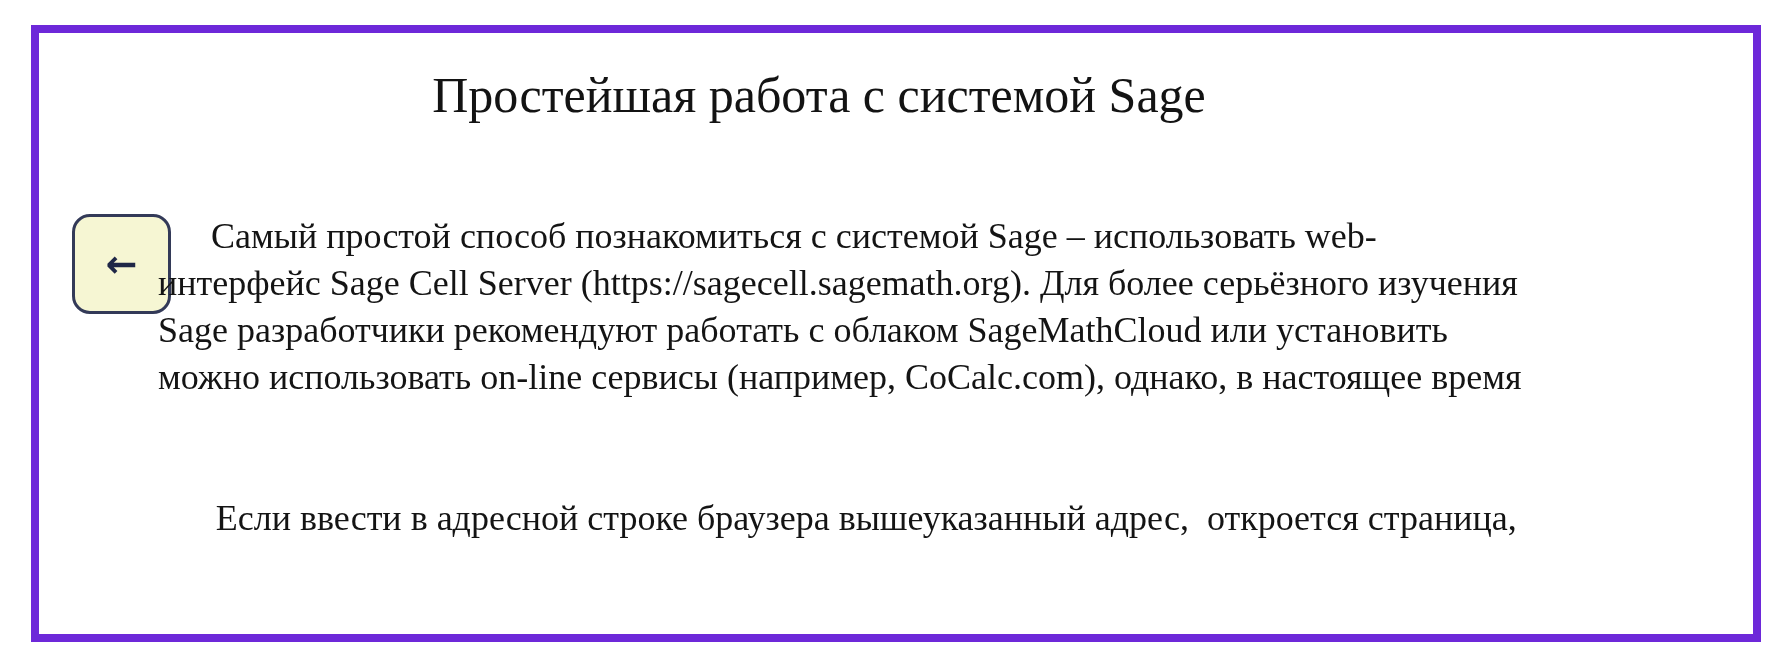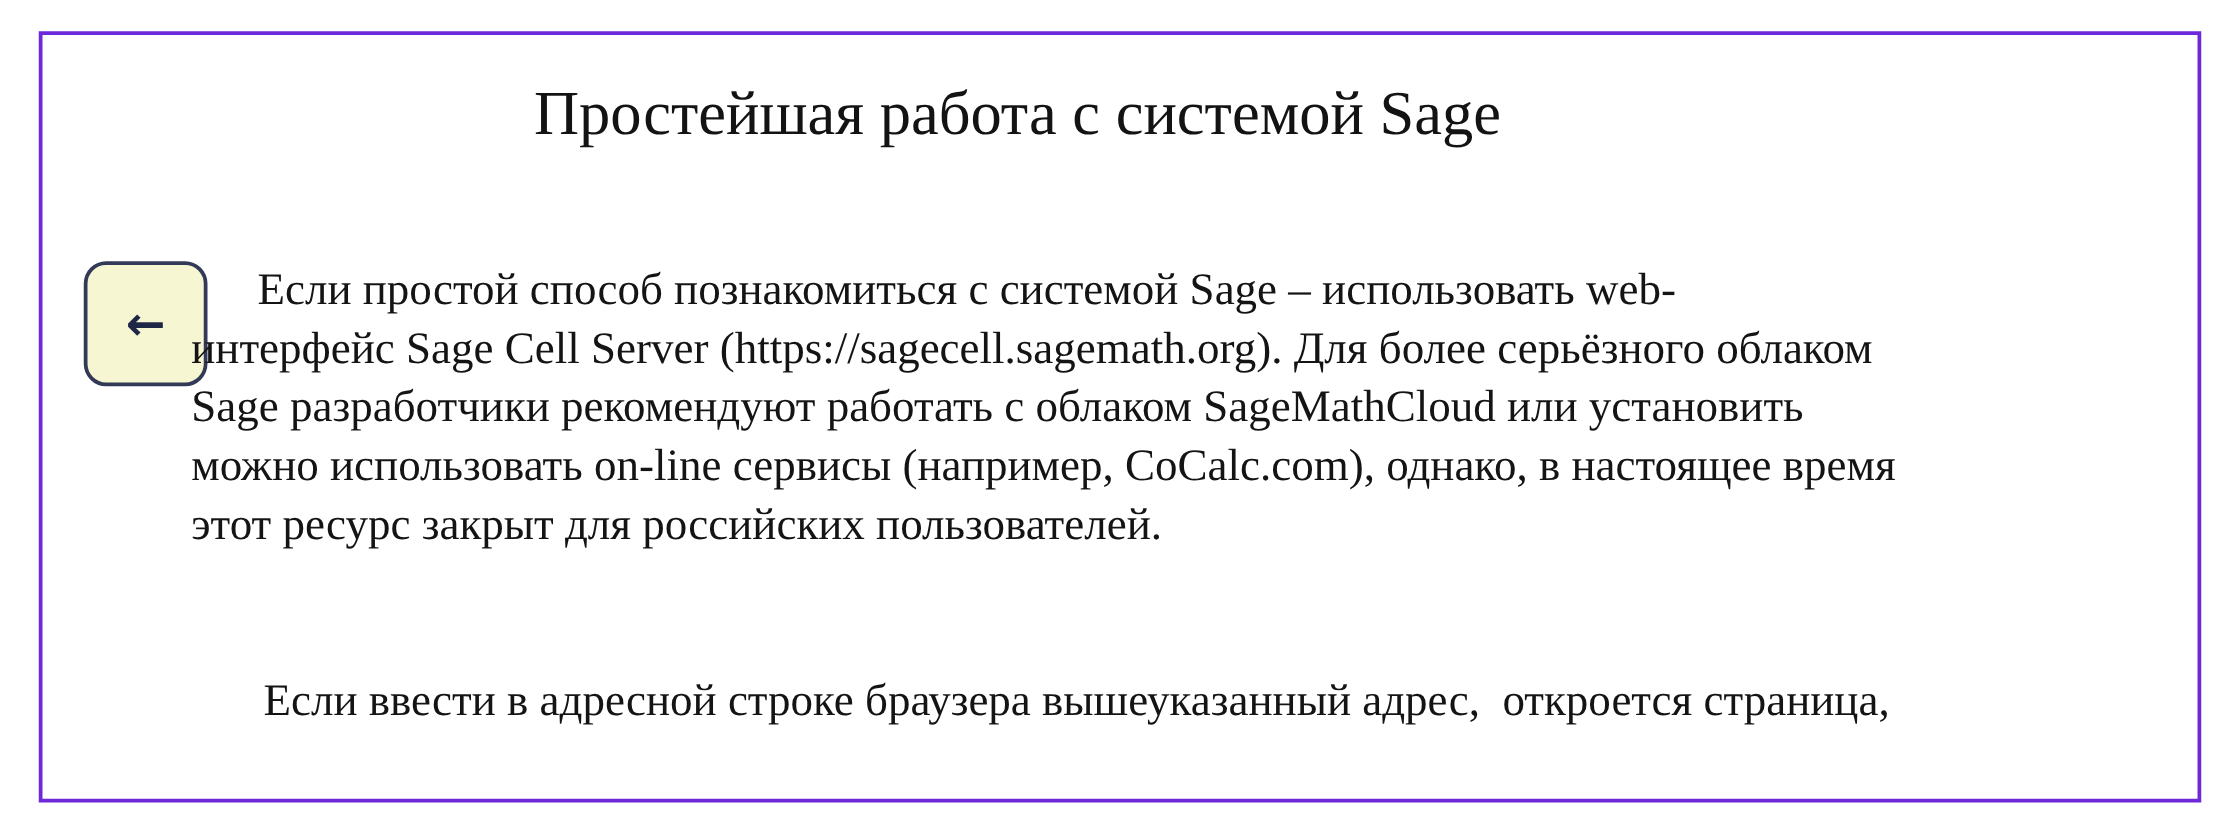--- a/index.html
+++ b/index.html
@@ -15,21 +15,21 @@
     background: #ffffff;
     overflow: hidden;
   }
   .page {
     position: absolute;
     left: 31px;
     top: 25px;
     width: 1730px;
     height: 617px;
     box-sizing: border-box;
-    border: 3px solid #6d28d9;
+    border: 8px solid #6d28d9;
     background: #ffffff;
   }
   .page-title {
     position: absolute;
     left: 780px;
     top: 32px;
     transform: translateX(-50%);
     font-size: 50px;
     line-height: 60px;
     color: #131313;
@@ -84,25 +84,24 @@
   <div class="page">
 
     <div class="page-title">Простейшая работа с системой Sage</div>
 
     <button class="back-button">
       <span class="arrow">←</span>
     </button>
 
     <div class="body-text">
       <div class="paragraph-1">
-        <div class="line indent">Если простой способ познакомиться с системой Sage – использовать web-</div>
-        <div class="line">интерфейс Sage Cell Server (https://sagecell.sagemath.org). Для более серьёзного облаком</div>
+        <div class="line indent">Самый простой способ познакомиться с системой Sage – использовать web-</div>
+        <div class="line">интерфейс Sage Cell Server (https://sagecell.sagemath.org). Для более серьёзного изучения</div>
         <div class="line">Sage разработчики рекомендуют работать с облаком SageMathCloud или установить</div>
         <div class="line">можно использовать on-line сервисы (например, CoCalc.com), однако, в настоящее время</div>
-        <div class="line">этот ресурс закрыт для российских пользователей.</div>
       </div>
       <div class="paragraph-2">
         <div class="line indent">Если ввести в адресной строке браузера вышеуказанный адрес,  откроется страница,</div>
       </div>
     </div>
 
   </div>
 </div>
 
 </body></html>

